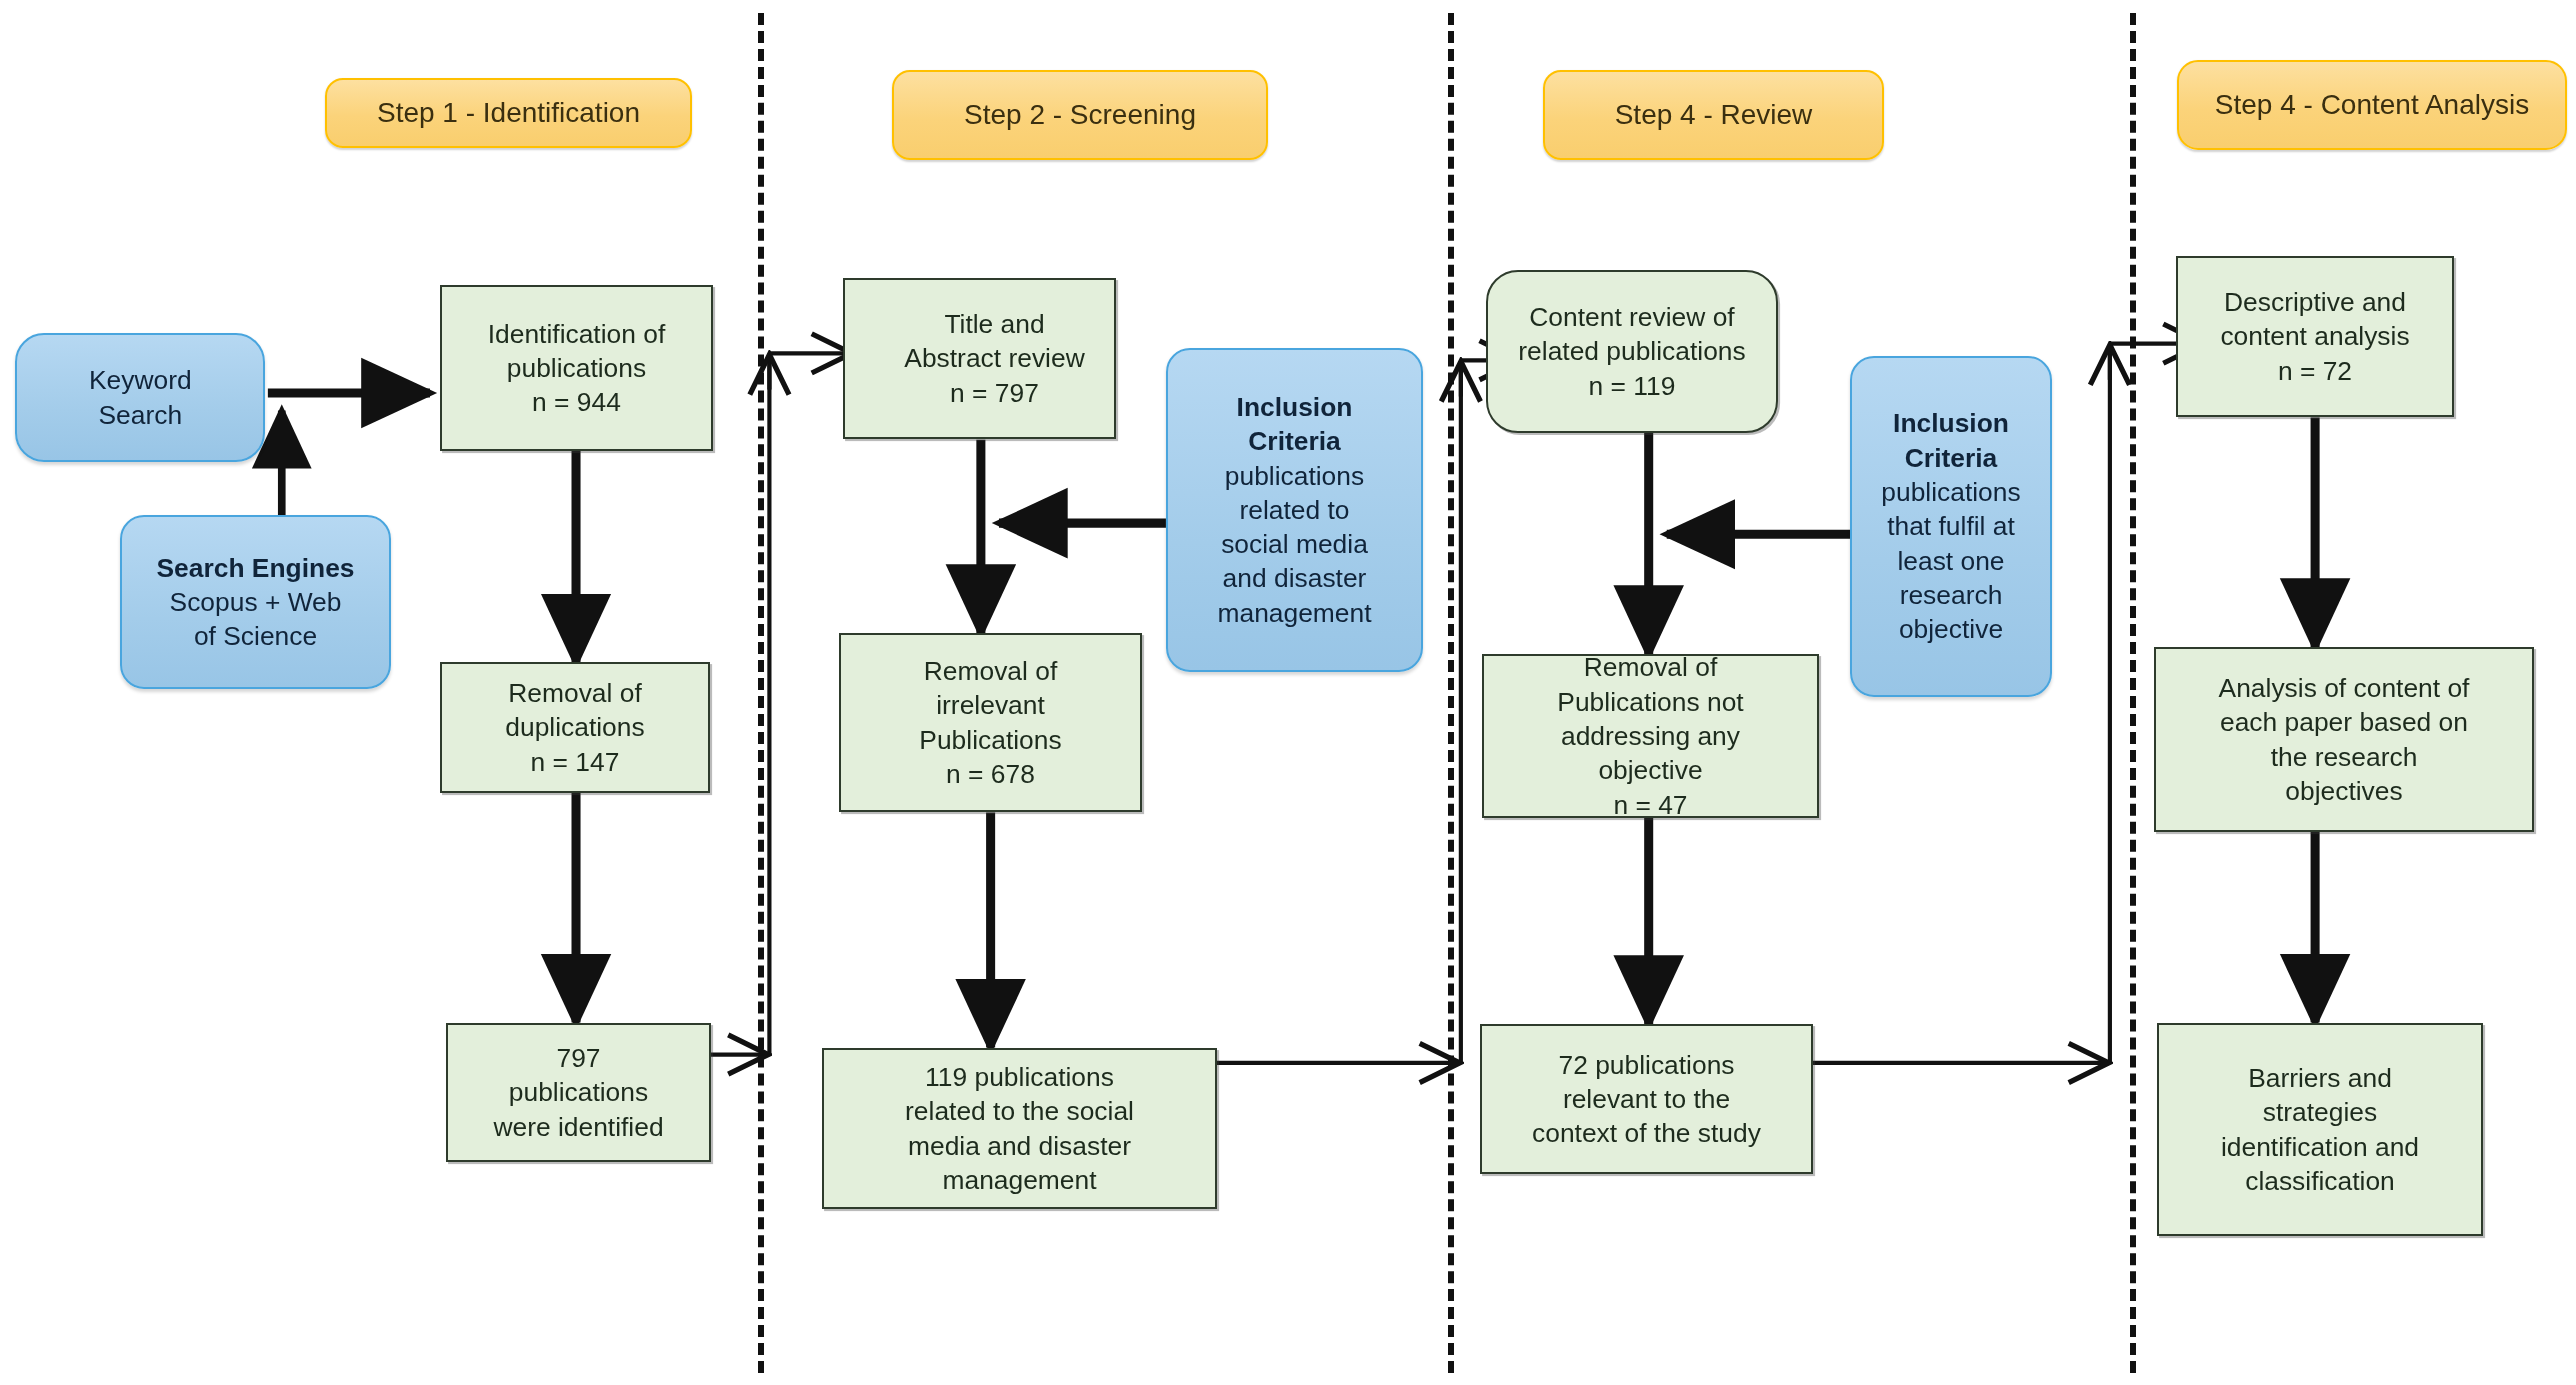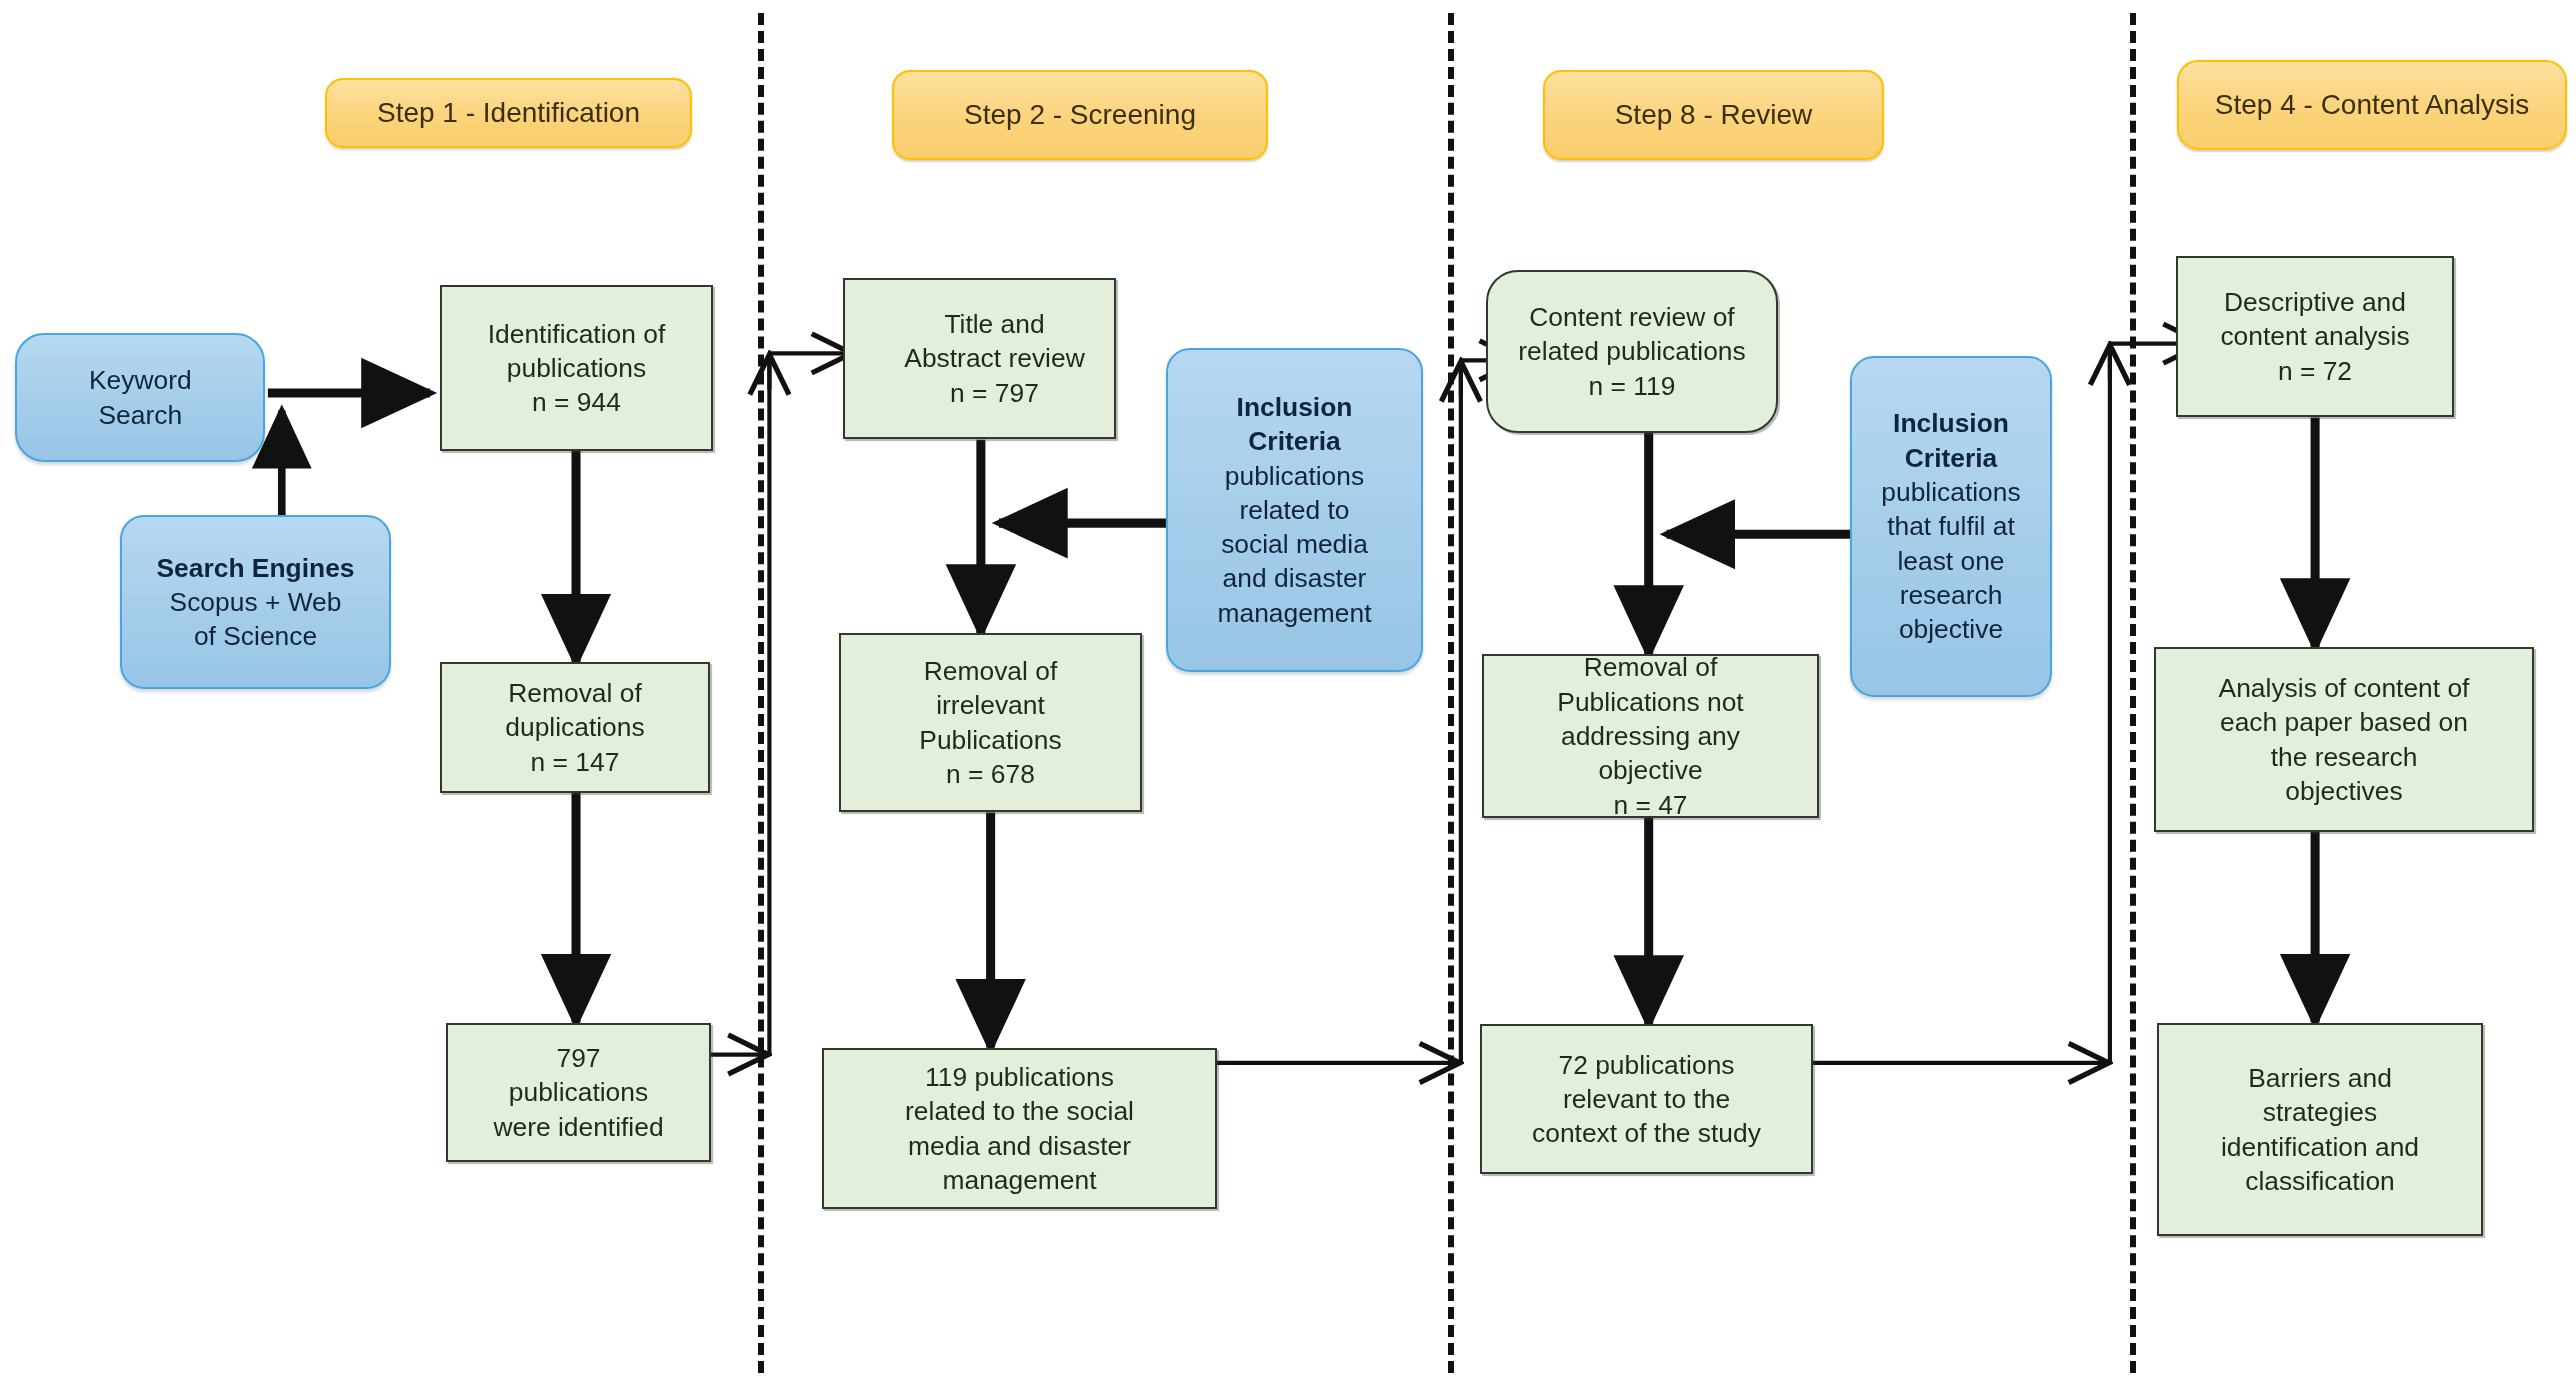--- a/index.html
+++ b/index.html
@@ -141,21 +141,21 @@
 
   <div class="node step-pill" style="left:277px; top:78px; width:367px; height:70px;margin-left:48px;">
     <span class="txt">Step 1 - Identification</span>
   </div>
 
   <div class="node step-pill" style="left:892px; top:70px; width:376px; height:90px;">
     <span class="txt">Step 2 - Screening</span>
   </div>
 
   <div class="node step-pill" style="left:1543px; top:70px; width:341px; height:90px;">
-    <span class="txt">Step 8 - Review</span>
+    <span class="txt">Step 4 - Review</span>
   </div>
 
   <div class="node step-pill" style="left:2177px; top:60px; width:390px; height:90px;border-radius:21px;">
     <span class="txt">Step 4 - Content Analysis</span>
   </div>
 
   <div class="node blue small-radius" style="left:15.3px; top:333px; width:250px; height:129px;">
     <span class="txt">Keyword
 Search</span>
   </div>

